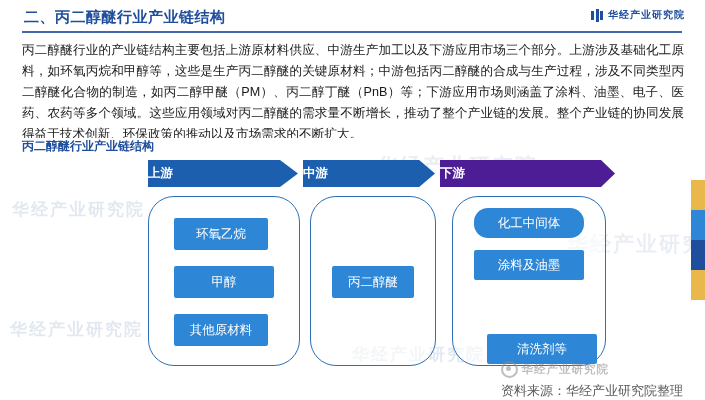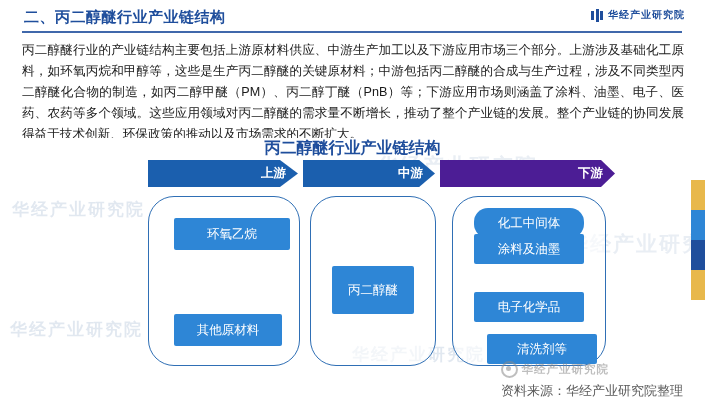--- a/index.html
+++ b/index.html
@@ -44,34 +44,34 @@
     font-size:12.6px;line-height:21px;color:#1a1a1a;
     text-align:justify;
   }
 
   
   .chart{
     position:absolute;left:22px;top:138px;width:661px;height:235px;
     background:#ffffff;
   }
   .chart-title{
-    position:absolute;left:0;top:0;width:661px;text-align:center;
-    font-size:16px;font-weight:bold;color:#1f4e9c;
+    position:absolute;left:0;top:0;width:661px;text-align:left;
+    font-size:12px;font-weight:bold;color:#1f4e9c;
   }
   
   .wm{
     position:absolute;color:#9fb4cf;opacity:.30;font-weight:bold;
     font-size:17px;letter-spacing:2px;pointer-events:none;white-space:nowrap;
   }
   .wm.big{font-size:21px;opacity:.22;}
 
   
   .arrow{
     position:absolute;top:22px;height:27px;
-    display:flex;align-items:center;justify-content:flex-end;
+    display:flex;align-items:center;justify-content:flex-start;
     color:#fff;font-size:12.5px;font-weight:bold;
   }
   .a1{left:126px;width:150px;background:#1b5fae;
       clip-path:polygon(0 0,88% 0,100% 50%,88% 100%,0 100%);}
   .a2{left:281px;width:132px;background:#1b5fae;
       clip-path:polygon(0 0,88% 0,100% 50%,88% 100%,0 100%);}
   .a3{left:418px;width:175px;background:#4c1d95;
       clip-path:polygon(0 0,92% 0,100% 50%,92% 100%,0 100%);}
   .arrow span{margin-right:12px;}
 
@@ -85,28 +85,28 @@
   .p2{left:288px;width:124px;height:168px;}
   .p3{left:430px;width:152px;height:168px;}
 
   .cell{
     position:absolute;
     background:#2e86d6;color:#fff;
     display:flex;align-items:center;justify-content:center;
     font-size:12.5px;border-radius:2px;
   }
   
-  .c-u1{left:152px;top:80px;width:116px;height:32px;}
+  .c-u1{left:152px;top:80px;width:94px;height:32px;}
   .c-u2{left:152px;top:128px;width:100px;height:32px;}
-  .c-u3{left:152px;top:176px;width:108px;height:32px;}
+  .c-u3{left:152px;top:176px;width:94px;height:32px;}
   
-  .c-m1{left:310px;top:128px;width:82px;height:48px;}
+  .c-m1{left:310px;top:128px;width:82px;height:32px;}
   
   .c-d1{left:452px;top:70px;width:110px;height:30px;border-radius:14px;}
-  .c-d2{left:452px;top:96px;width:110px;height:30px;}
+  .c-d2{left:452px;top:112px;width:110px;height:30px;}
   .c-d3{left:452px;top:154px;width:110px;height:30px;}
   .c-d4{left:457px;top:196px;width:110px;height:30px;margin-left:8px;}
 
   
   .strip{position:absolute;right:0;top:180px;width:14px;height:120px;}
   .strip div{width:100%;height:30px;}
 
   
   .source{
     position:absolute;right:22px;bottom:0;
@@ -159,27 +159,27 @@
   </div>
   <div class="arrow a3">
     <span>下游</span>
   </div>
 
   <div class="panel p1"></div>
   <div class="panel p2"></div>
   <div class="panel p3"></div>
 
   <div class="cell c-u1">环氧乙烷</div>
+  <div class="cell c-u2">甲醇</div>
   <div class="cell c-u3">其他原材料</div>
 
   <div class="cell c-m1">丙二醇醚</div>
 
   <div class="cell c-d1">化工中间体</div>
   <div class="cell c-d2">涂料及油墨</div>
-  <div class="cell c-d3">电子化学品</div>
   <div class="cell c-d4">清洗剂等</div>
 </div>
 
 <div class="strip">
   <div style="background:#e8b84b"></div>
   <div style="background:#2e86d6"></div>
   <div style="background:#1f4e9c"></div>
   <div style="background:#e8b84b"></div>
 </div>
 

